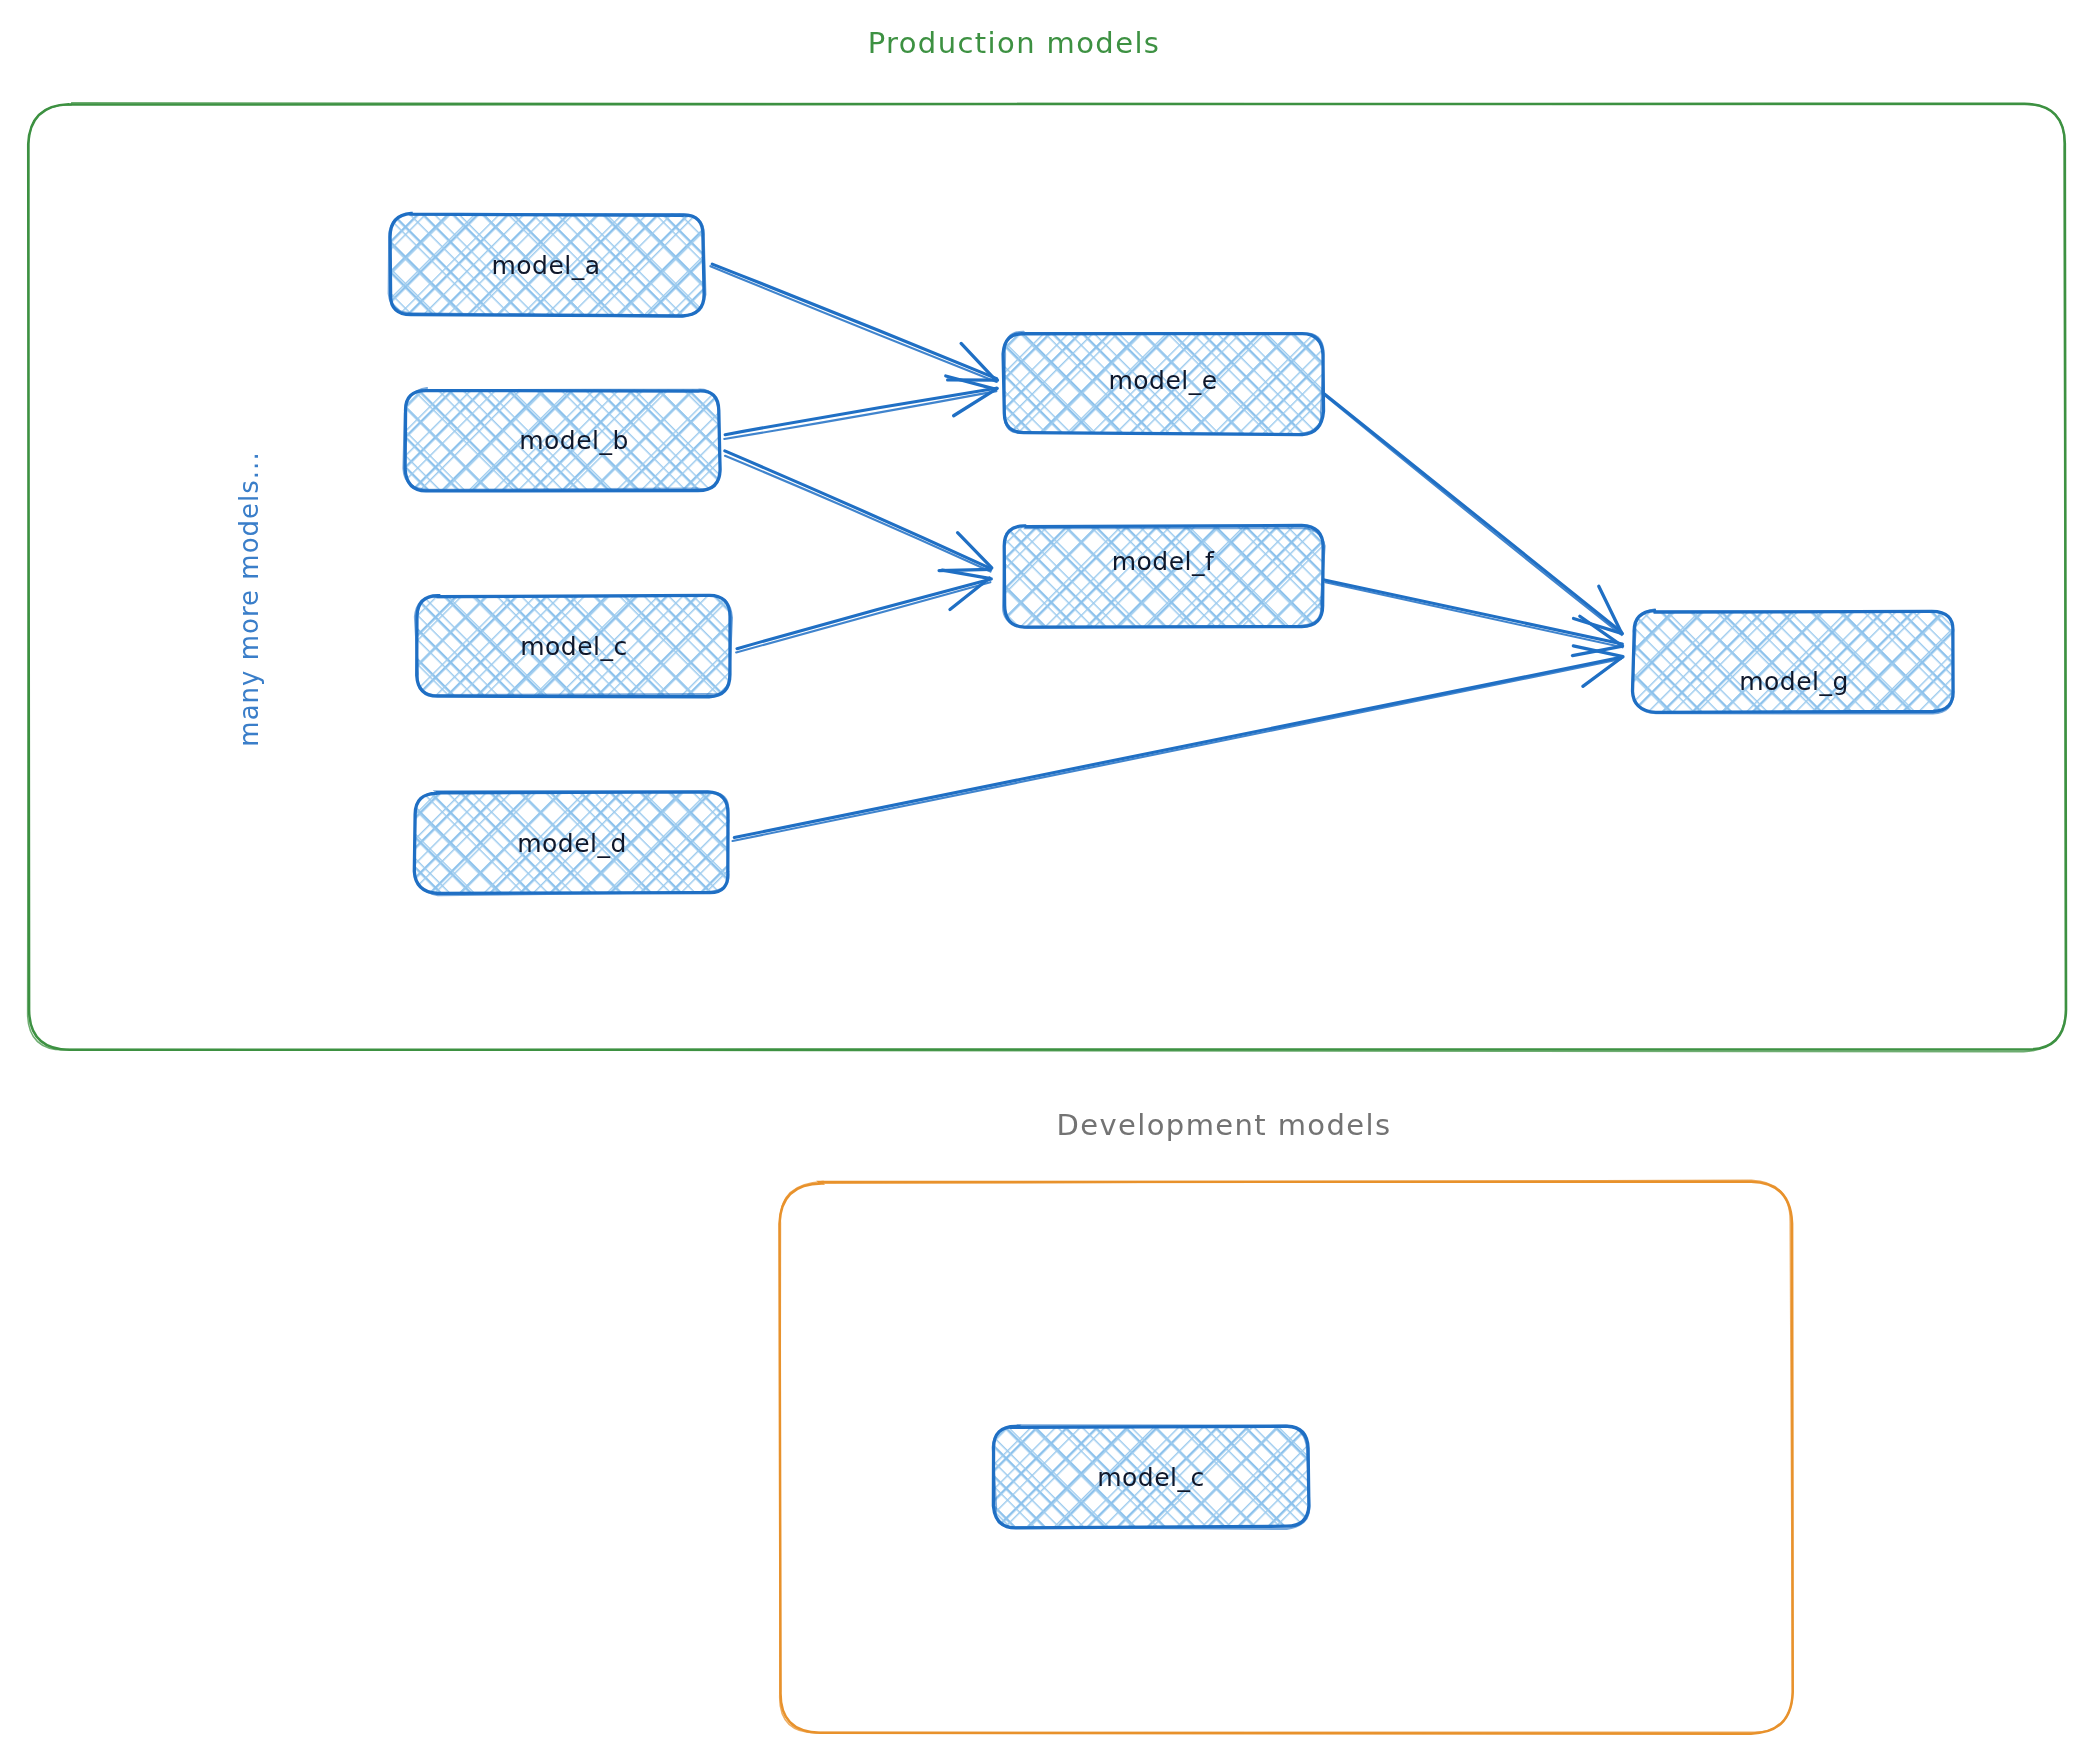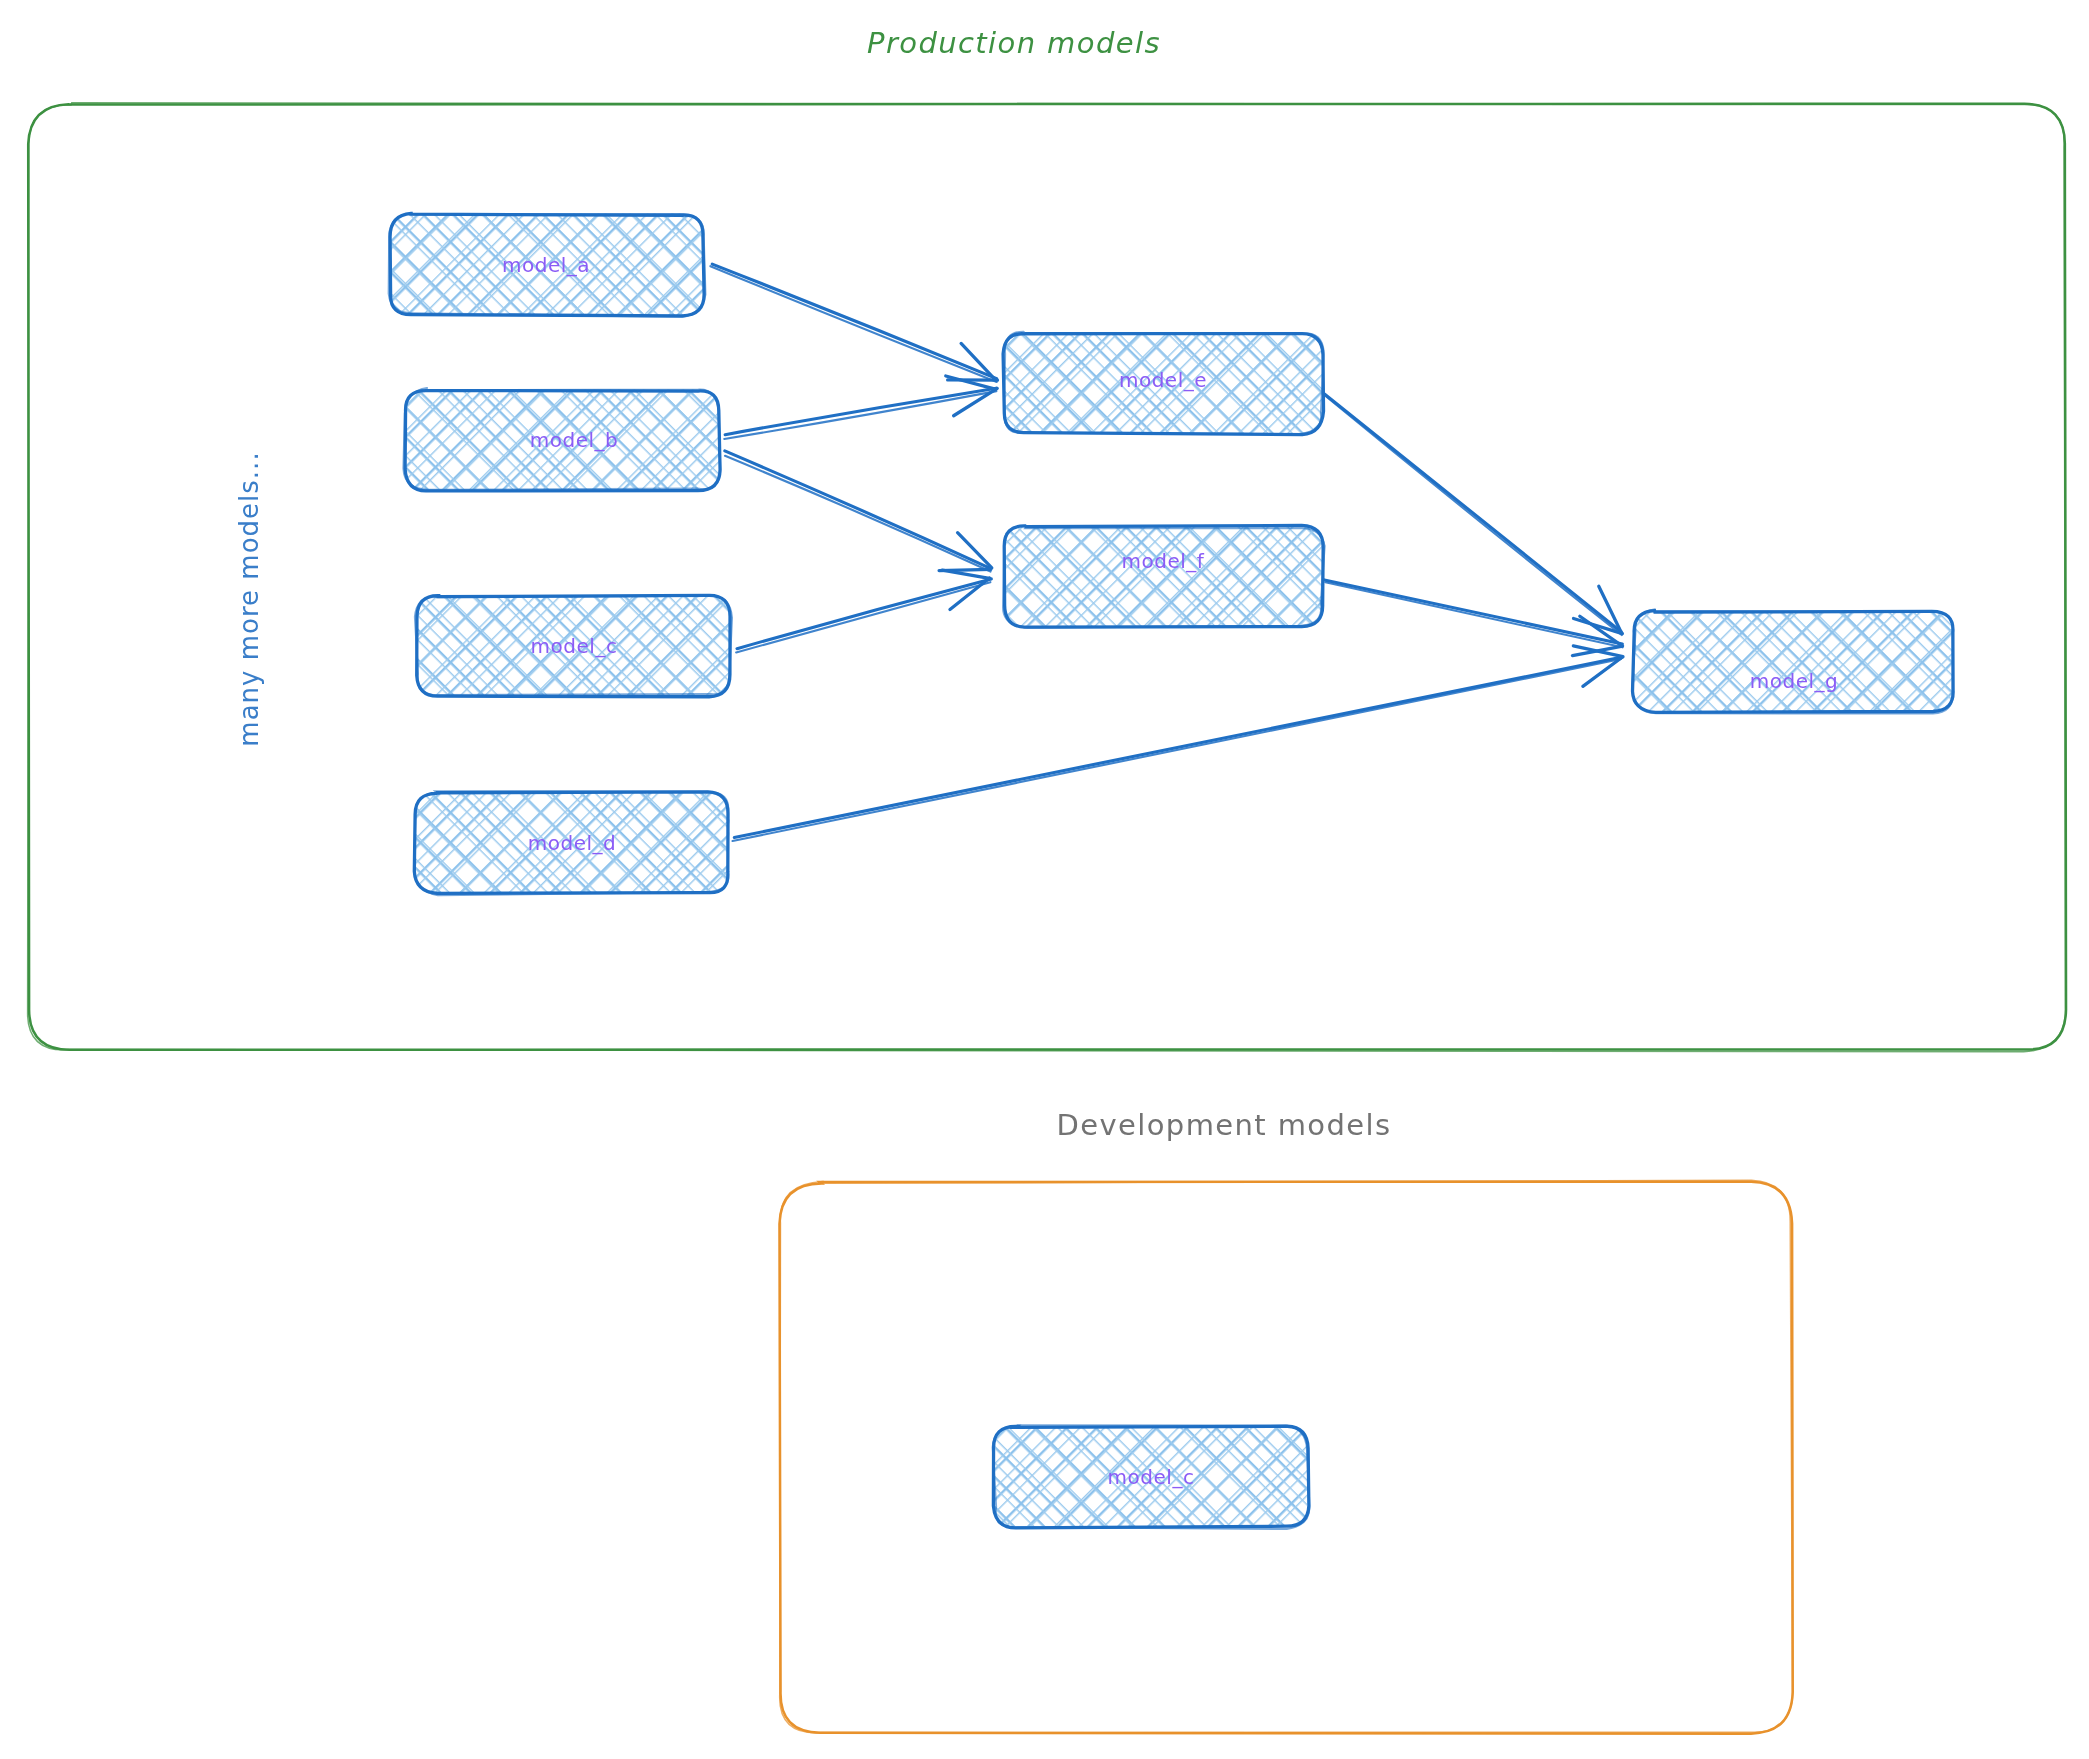--- a/index.html
+++ b/index.html
@@ -25,28 +25,28 @@
     height: 1759px;
   }
   .group-title {
     position: absolute;
     font-family: "DejaVu Sans", sans-serif;
     font-size: 29px;
     letter-spacing: 1.4px;
     white-space: nowrap;
     transform: translateX(-50%);
   }
-  .group-title.prod { color: #3d9142; font-style: italic; }
+  .group-title.prod { color: #3d9142; }
   .group-title.dev  { color: #737373; }
 
   .node-label {
     position: absolute;
     font-family: "DejaVu Sans", sans-serif;
-    font-size: 20px;
-    color: #8b5cf6;
+    font-size: 25px;
+    color: #0f172a;
     white-space: nowrap;
     transform: translate(-50%, -50%);
     letter-spacing: 0.5px;
   }
   .side-note {
     position: absolute;
     font-family: "DejaVu Sans", sans-serif;
     font-size: 26px;
     color: #3a7ec9;
     white-space: nowrap;

